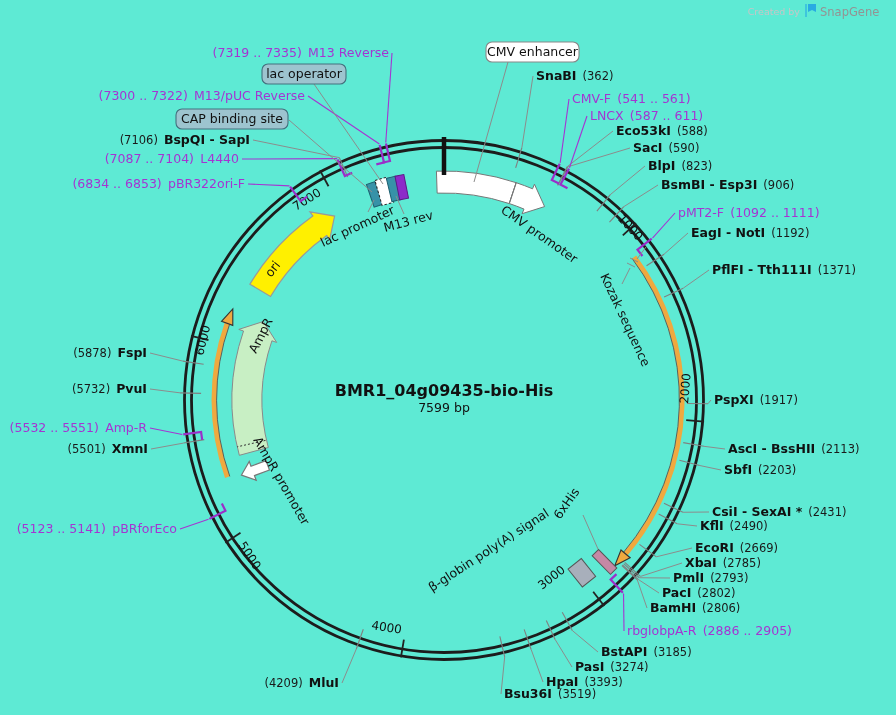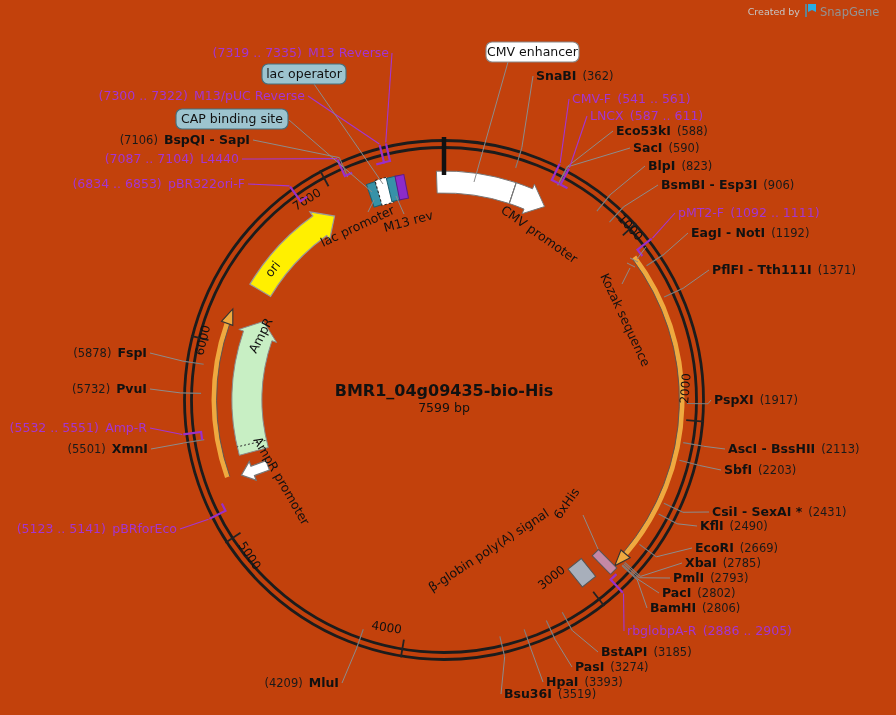--- a/index.html
+++ b/index.html
@@ -1,16 +1,16 @@
 <!DOCTYPE html>
 <html style="--purple: #A435D2;"><head>
 <meta charset="utf-8">
 <style>
   html,body{margin:0;padding:0;background:#fff;}
-  #stage{position:relative;width:896px;height:715px;background:#c2410c;overflow:hidden;}
+  #stage{position:relative;width:896px;height:715px;background:#5eead4;overflow:hidden;}
   svg text{font-family:"DejaVu Sans","Liberation Sans",sans-serif;}
   .ename{font-weight:bold;font-size:12.5px;fill:#111;}
   .epos{font-size:11.5px;fill:#1a1a1a;}
   .primer{font-size:12.5px;fill:var(--purple,#A435D2);}
   .flabel{font-size:12.5px;fill:#111;}
   .ticklab{font-size:12px;fill:#111;}
   .boxlab{font-size:12.5px;fill:#111;}
   .ptitle{font-weight:bold;font-size:16px;fill:#111;}
   .psub{font-size:12.5px;fill:#111;}
   .wm-created{font-size:9.5px;fill:#c6c6c6;}

